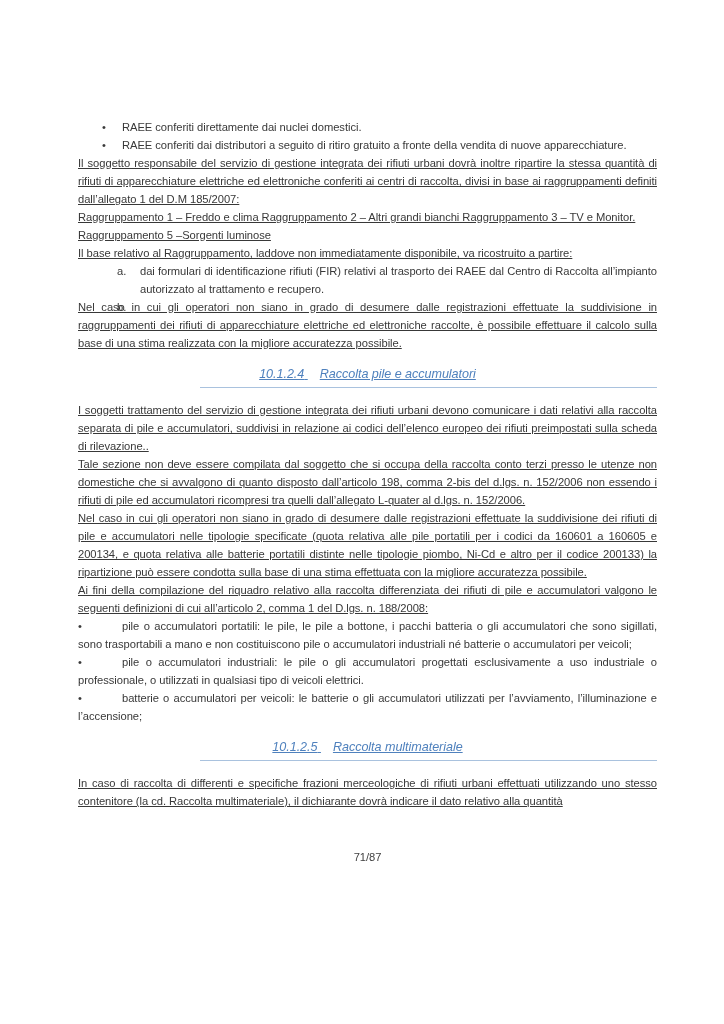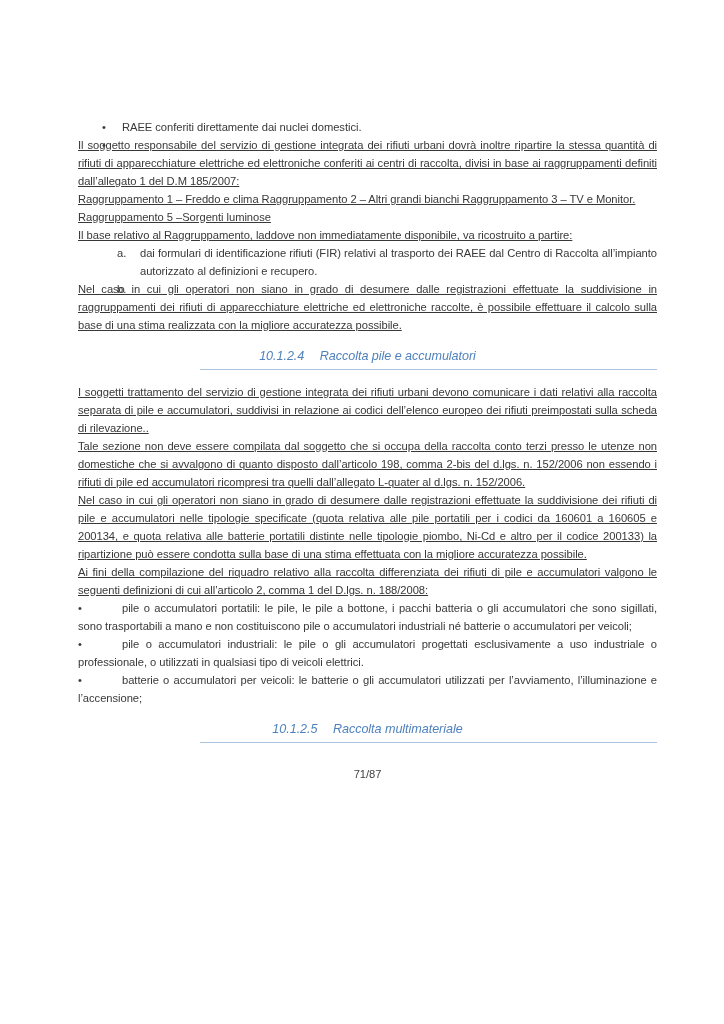--- a/index.html
+++ b/index.html
@@ -34,59 +34,61 @@
   
   .section-heading {
     position: relative;
     text-align: center;
     margin: 14px 0 13px;
     padding-bottom: 5px;
     color: #4f81bd;
     font-style: italic;
     font-size: 12.6px;
     line-height: 17px;
+    text-decoration: underline;
   }
   .h-title { margin-left: 12px; }
   .heading-rule {
     position: absolute; left: 122px; right: 0; bottom: 0;
     height: 1px; background: #a9c2de;
   }
 
   .footer {
     text-align: center;
-    margin-top: 22px;
+    margin-top: 38px;
     font-size: 11.2px;
     color: #3f3f3f;
   }
 </style>
 </head>
 <body>
 
 <div class="page">
   <main class="content">
 
     <div class="bullet-list">
       <div class="bullet-item">
         <span class="bullet-marker">•</span>
         <span>RAEE conferiti direttamente dai nuclei domestici.</span>
       </div>
       <div class="bullet-item">
         <span class="bullet-marker">•</span>
+        <span>RAEE conferiti dai distributori a seguito di ritiro gratuito a fronte della vendita di nuove apparecchiature.</span>
       </div>
     </div>
 
     <p class="just">Il soggetto responsabile del servizio di gestione integrata dei rifiuti urbani dovrà inoltre ripartire la stessa quantità di rifiuti di apparecchiature elettriche ed elettroniche conferiti ai centri di raccolta, divisi in base ai raggruppamenti definiti dall’allegato 1 del D.M 185/2007:</p>
     <p class="just">Raggruppamento 1 – Freddo e clima Raggruppamento 2 – Altri grandi bianchi Raggruppamento 3 – TV e Monitor.</p>
     <p class="just">Raggruppamento 5 –Sorgenti luminose</p>
     <p class="just">Il base relativo al Raggruppamento, laddove non immediatamente disponibile, va ricostruito a partire:</p>
 
     <div class="ab-list">
       <div class="ab-item">
         <span class="ab-marker">a.</span>
-        <span>dai formulari di identificazione rifiuti (FIR) relativi al trasporto dei RAEE dal Centro di Raccolta all’impianto autorizzato al definizioni e recupero.</span>
+        <span>dai formulari di identificazione rifiuti (FIR) relativi al trasporto dei RAEE dal Centro di Raccolta all’impianto autorizzato al trattamento e recupero.</span>
       </div>
       <div class="ab-item">
         <span class="ab-marker">b.</span>
       </div>
     </div>
 
     <p class="just">Nel caso in cui gli operatori non siano in grado di desumere dalle registrazioni effettuate la suddivisione in raggruppamenti dei rifiuti di apparecchiature elettriche ed elettroniche raccolte, è possibile effettuare il calcolo sulla base di una stima realizzata con la migliore accuratezza possibile.</p>
 
     <div class="section-heading">
       <span class="h-num">10.1.2.4</span>
@@ -110,16 +112,17 @@
         <span class="def-marker">•</span><span>batterie o accumulatori per veicoli: le batterie o gli accumulatori utilizzati per l’avviamento, l’illuminazione e l’accensione;</span>
       </p>
     </div>
 
     <div class="section-heading">
       <span class="h-num">10.1.2.5</span>
       <span class="h-title">Raccolta multimateriale</span>
       <span class="heading-rule"></span>
     </div>
 
+    <p class="just">In caso di raccolta di differenti e specifiche frazioni merceologiche di rifiuti urbani effettuati utilizzando uno stesso contenitore (la cd. Raccolta multimateriale), il dichiarante dovrà indicare il dato relativo alla quantità</p>
 
     <div class="footer">71/87</div>
   </main>
 </div>
 
 </body></html>

